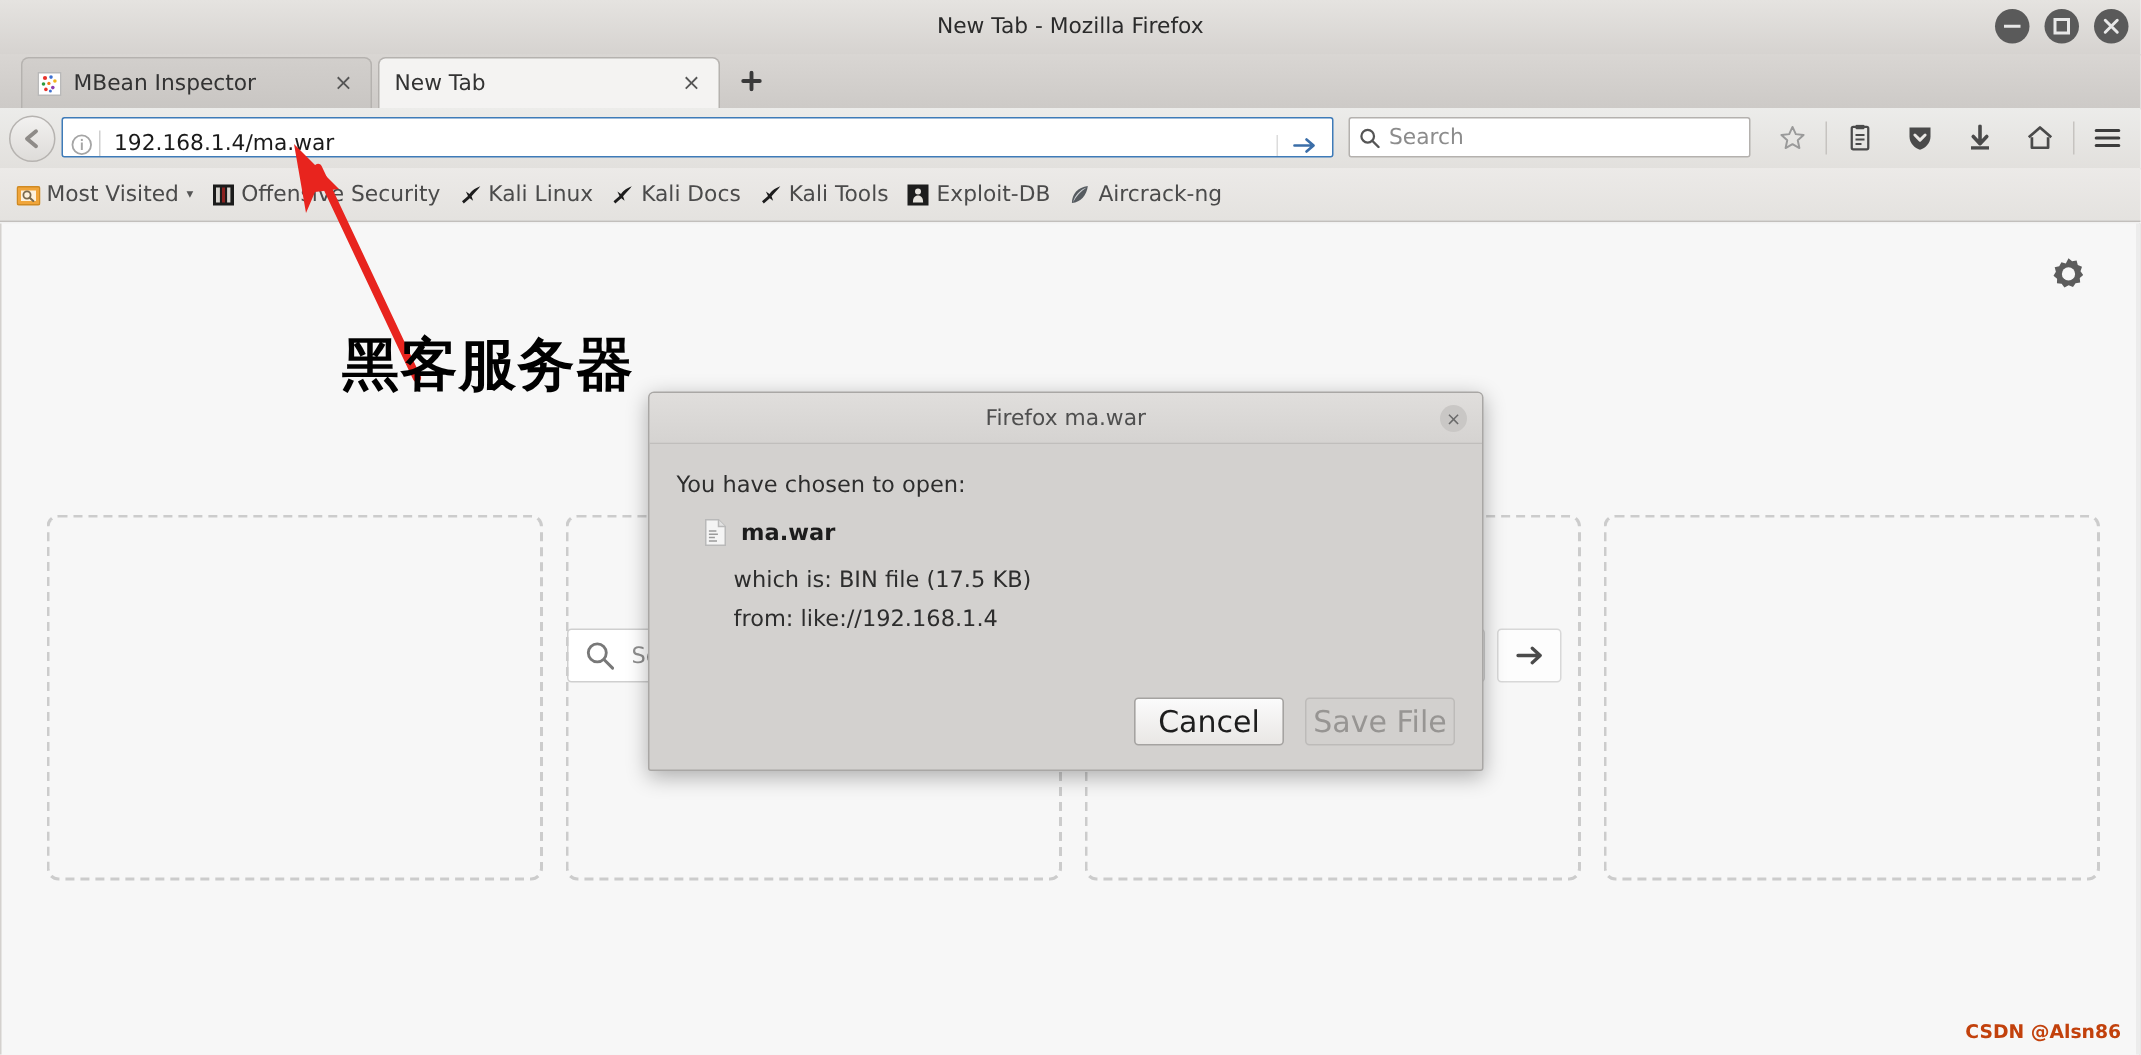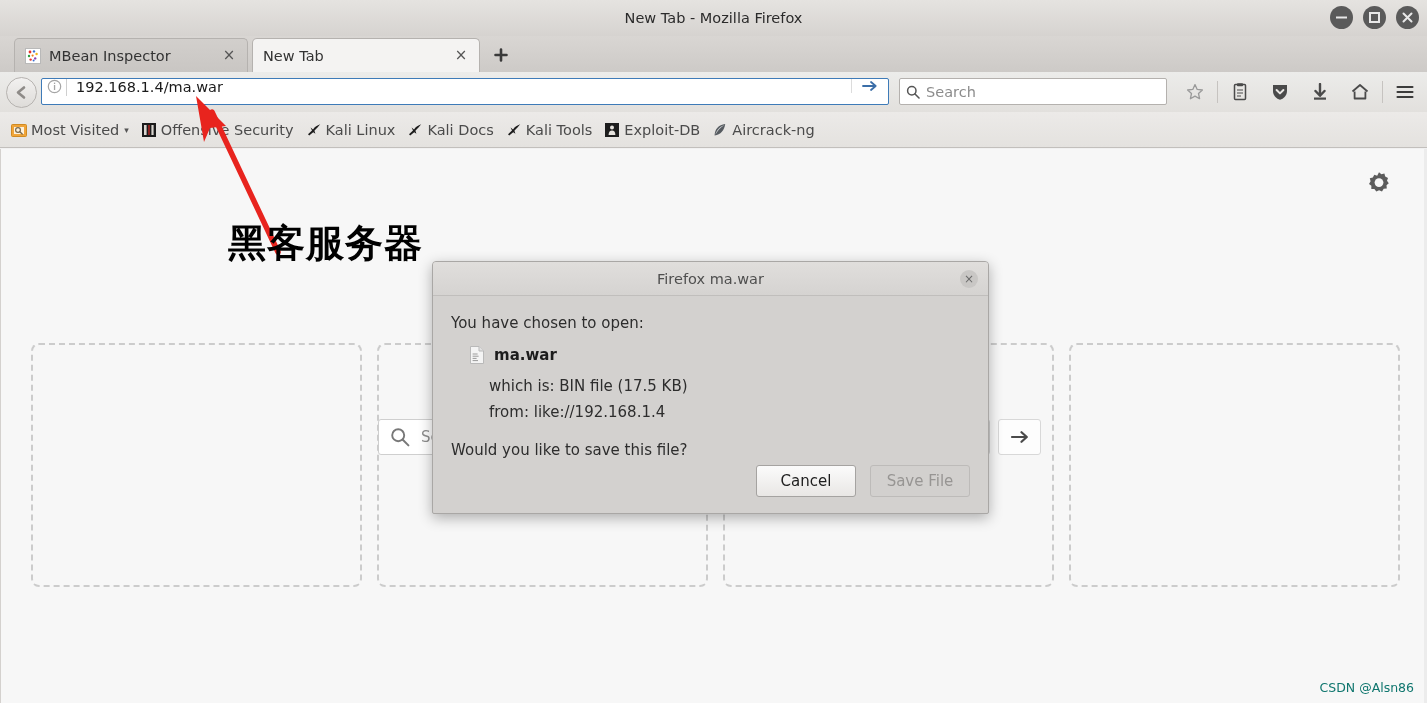--- a/index.html
+++ b/index.html
@@ -69,21 +69,21 @@
     border-bottom:1px solid #c9c6c3;
   }
   .backbtn{
     position:absolute;left:6px;top:5px;width:29px;height:29px;border-radius:50%;
     background:linear-gradient(#f2f1f0,#dedcd9);border:1px solid #b6b3b0;
     display:flex;align-items:center;justify-content:center;color:#8e8b88;
   }
   .urlbar{
     position:absolute;left:41px;top:6px;width:848px;height:27px;
     background:#fff;border:1px solid #3e7bb8;border-radius:2px;
-    display:flex;align-items:flex-start;box-sizing:border-box;
+    display:flex;align-items:flex-end;box-sizing:border-box;
   }
   .identity-icon{
     width:24px;flex:0 0 24px;display:flex;align-items:center;justify-content:center;
     color:#9a9a9a;
   }
   .url-sep{width:1px;height:17px;background:#cfcfcf;flex:0 0 1px;}
   .url-text{
     flex:1 1 auto;padding-left:9px;font-size:14.5px;color:#1a1a1a;
     white-space:nowrap;overflow:hidden;
   }
@@ -175,29 +175,29 @@
   .dlg-body{position:absolute;left:0;top:34px;width:100%;padding:18px 18px 0 18px;box-sizing:border-box;}
   .dlg-line{font-size:15px;color:#2d2d2d;}
   .dlg-file{display:flex;align-items:center;margin:14px 0 0 18px;}
   .dlg-file-icon{width:16px;height:18px;margin-right:9px;flex:0 0 16px;position:relative;}
   .dlg-file-name{font-size:15px;font-weight:bold;color:#1c1c1c;}
   .dlg-detail{margin:13px 0 0 38px;font-size:15px;color:#2d2d2d;}
   .dlg-detail2{margin:8px 0 0 38px;font-size:15px;color:#2d2d2d;}
   .dlg-q{margin-top:20px;font-size:15px;color:#2d2d2d;}
   .dlg-buttons{position:absolute;right:18px;bottom:16px;display:flex;gap:14px;}
   .btn{
-    width:100px;height:32px;border-radius:3px;font-size:15px;
+    width:100px;height:32px;border-radius:3px;font-size:20px;
     display:flex;align-items:center;justify-content:center;box-sizing:border-box;cursor:pointer;
   }
   .btn.cancel{background:linear-gradient(#fbfbfb,#e9e7e5);border:1px solid #a5a3a1;color:#1d1d1d;}
   .btn.disabled{background:#d2d0ce;border:1px solid #bdbbb9;color:#979593;cursor:default;}
 
   
   .watermark{
-    position:absolute;right:12px;bottom:8px;font-size:12.5px;color:#0f766e;
+    position:absolute;right:12px;bottom:8px;font-size:12.5px;color:#c2410c;font-weight:bold;
   }
   .scrollbar-right{
     position:absolute;right:0;top:149px;width:3px;height:554px;background:#ececec;
   }
 </style>
 </head>
 <body>
 
 <div class="app">
 
@@ -442,21 +442,20 @@
           <svg width="16" height="18" viewBox="0 0 16 18">
             <path d="M1.5 0.5 H10 L14.5 5 V17.5 H1.5 Z" fill="#f4f4f4" stroke="#b9b9b9"></path>
             <path d="M10 0.5 V5 H14.5" fill="#e2e2e2" stroke="#b9b9b9"></path>
             <path d="M3.6 8 H8.6 M3.6 10.2 H9.6 M3.6 12.4 H7.6 M3.6 14.6 H9" stroke="#9a9a9a" stroke-width="1"></path>
           </svg>
         </span>
         <span class="dlg-file-name">ma.war</span>
       </div>
       <div class="dlg-detail">which is:  BIN file (17.5 KB)</div>
       <div class="dlg-detail2">from:  like://192.168.1.4</div>
-      <div class="dlg-q">Would you like to save this file?</div>
     </div>
     <div class="dlg-buttons">
       <div class="btn cancel">Cancel</div>
       <div class="btn disabled">Save File</div>
     </div>
   </div>
 
 </div>
 
 </body></html>

